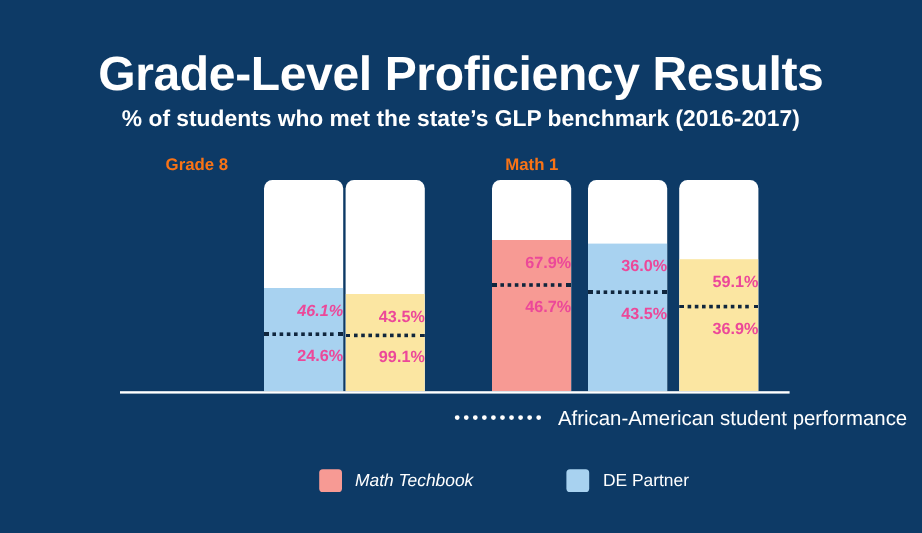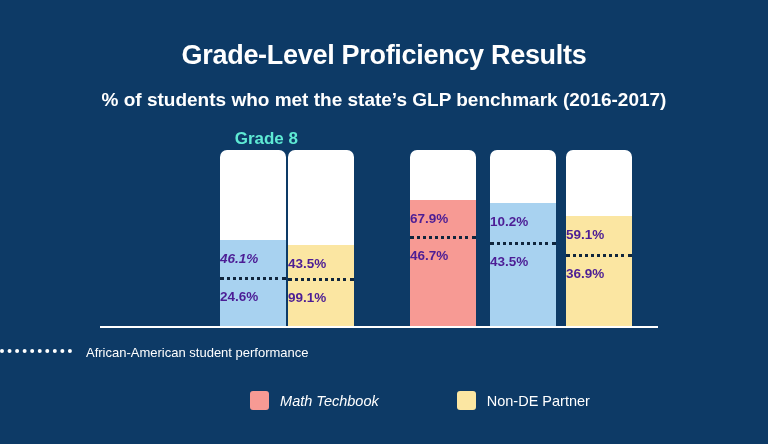--- a/index.html
+++ b/index.html
@@ -18,41 +18,41 @@
     position: absolute;
     inset: 0;
   }
   .title {
     position: absolute;
     top: 40px;
     left: 0;
     width: 768px;
     text-align: center;
     color: #ffffff;
-    font-size: 27px;
+    font-size: 40px;
     font-weight: bold;
     letter-spacing: -0.3px;
   }
   .subtitle {
     position: absolute;
     top: 89px;
     left: 0;
     width: 768px;
     text-align: center;
     color: #ffffff;
     font-size: 19px;
     font-weight: bold;
   }
   .group-label {
     position: absolute;
     top: 129px;
-    color: #5eead4;
-    font-size: 17px;
-    font-weight: bold;
-    text-align: right;
+    color: #f97316;
+    font-size: 14px;
+    font-weight: bold;
+    text-align: left;
     width: 160px;
   }
   #group-label-0 { left: 138px; }
   #group-label-1 { left: 421px; }
 
   .bar {
     position: absolute;
     bottom: 118px;
     width: 66px;
     height: 176px;
@@ -63,24 +63,24 @@
   .fill {
     position: absolute;
     left: 0;
     bottom: 0;
     width: 100%;
   }
   .pct-top, .pct-bottom {
     position: absolute;
     left: 0;
     width: 100%;
-    text-align: left;
+    text-align: right;
     font-size: 13.5px;
     font-weight: bold;
-    color: #4c1d95;
+    color: #ec4899;
   }
   .dotline {
     position: absolute;
     left: 0;
     width: 100%;
     height: 0;
     border-top: 3px dotted #10263d;
   }
 
   .axis {
@@ -90,23 +90,23 @@
     bottom: 116px;
     height: 2px;
     background: #ffffff;
   }
 
   .legend-dotted-row {
     position: absolute;
     bottom: 84px;
     left: 0;
     width: 756px;
-    text-align: left;
-    color: #ffffff;
-    font-size: 13px;
+    text-align: right;
+    color: #ffffff;
+    font-size: 17px;
   }
   .legend-dotted-row .dash {
     display: inline-block;
     width: 72px;
     height: 0;
     border-top: 4px dotted #ffffff;
     vertical-align: middle;
     margin-right: 14px;
     position: relative;
     top: -2px;
@@ -147,20 +147,21 @@
 </style>
 </head>
 <body>
 
 <div class="chart-wrap">
 
   <div class="title">Grade-Level Proficiency Results</div>
   <div class="subtitle">% of students who met the state’s GLP benchmark (2016-2017)</div>
 
   <div class="group-label" id="group-label-0">Grade 8</div>
+  <div class="group-label" id="group-label-1">Math 1</div>
 
 
   <div class="bar" id="bar-0-1" style="left:220px">
     <div class="fill" id="fill-0-1" style="height: 85.746px; background: rgb(168, 210, 240);"></div>
     <div class="pct-top" id="top-0-1" style="bottom: 59.746px; font-style: italic;">46.1%</div>
     <div class="dotline" id="dot-0-1" style="bottom: 45.756px;"></div>
     <div class="pct-bottom" id="bot-0-1" style="bottom: 21.756px;">24.6%</div>
   </div>
 
   <div class="bar" id="bar-0-2" style="left:288px">
@@ -172,21 +173,21 @@
 
   <div class="bar" id="bar-1-0" style="left:410px">
     <div class="fill" id="fill-1-0" style="height: 126.294px; background: rgb(247, 154, 148);"></div>
     <div class="pct-top" id="top-1-0" style="bottom: 100.294px;">67.9%</div>
     <div class="dotline" id="dot-1-0" style="bottom: 86.862px;"></div>
     <div class="pct-bottom" id="bot-1-0" style="bottom: 62.862px;">46.7%</div>
   </div>
 
   <div class="bar" id="bar-1-1" style="left:490px">
     <div class="fill" id="fill-1-1" style="height: 122.574px; background: rgb(168, 210, 240);"></div>
-    <div class="pct-top" id="top-1-1" style="bottom: 96.574px;">10.2%</div>
+    <div class="pct-top" id="top-1-1" style="bottom: 96.574px;">36.0%</div>
     <div class="dotline" id="dot-1-1" style="bottom: 80.91px;"></div>
     <div class="pct-bottom" id="bot-1-1" style="bottom: 56.91px;">43.5%</div>
   </div>
 
   <div class="bar" id="bar-1-2" style="left:566px">
     <div class="fill" id="fill-1-2" style="height: 109.926px; background: rgb(251, 230, 162);"></div>
     <div class="pct-top" id="top-1-2" style="bottom: 83.926px;">59.1%</div>
     <div class="dotline" id="dot-1-2" style="bottom: 68.634px;"></div>
     <div class="pct-bottom" id="bot-1-2" style="bottom: 44.634px;">36.9%</div>
   </div>
@@ -196,18 +197,18 @@
   <div class="legend-dotted-row">
     <span class="dash"></span><span class="dtext">African-American student performance</span>
   </div>
 
   <div class="legend">
     <div class="legend-item">
       <span class="swatch" id="sw-0" style="background: rgb(247, 154, 148);"></span>
       <span class="legend-label em">Math Techbook</span>
     </div>
     <div class="legend-item">
-      <span class="swatch" id="sw-2" style="background: rgb(251, 230, 162);"></span>
-      <span class="legend-label">Non-DE Partner</span>
+      <span class="swatch" id="sw-1" style="background: rgb(168, 210, 240);"></span>
+      <span class="legend-label">DE Partner</span>
     </div>
   </div>
 
 </div>
 
 </body></html>

